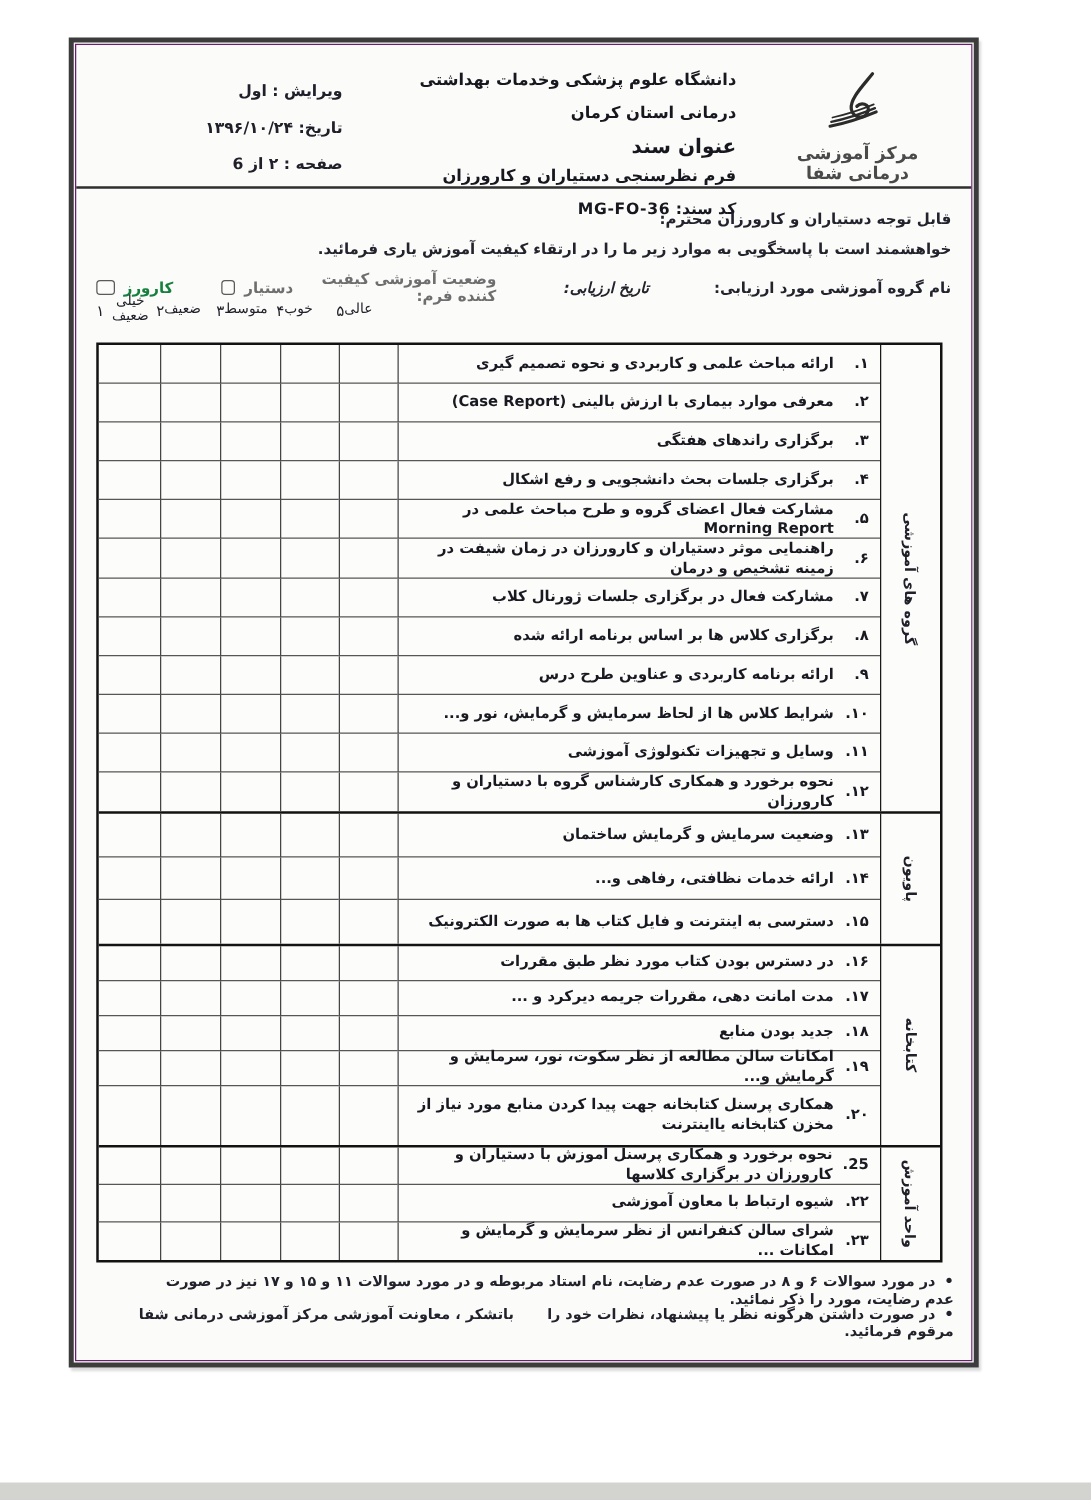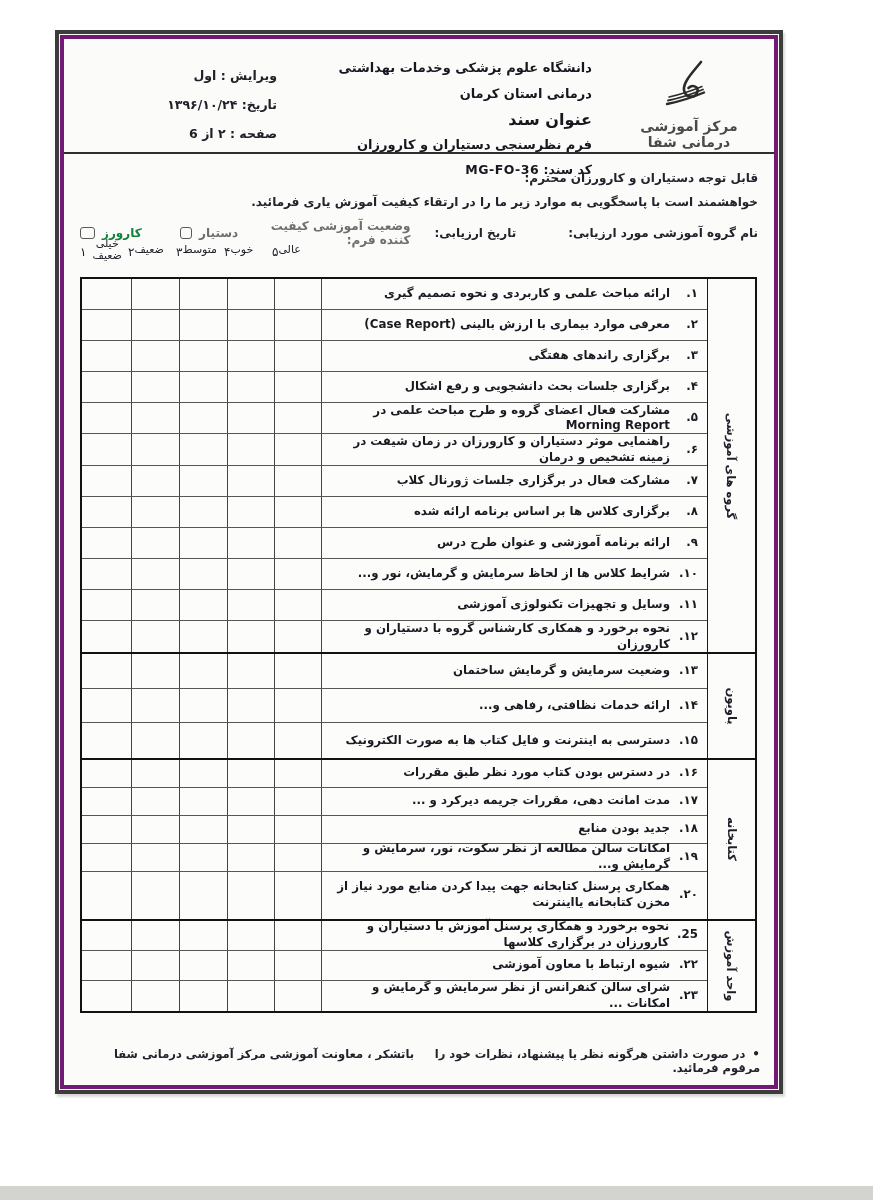--- a/index.html
+++ b/index.html
@@ -18,21 +18,21 @@
     background:#d3d3d0;
   }
   
   .page-frame {
     position:absolute; left:55px; top:30px; width:728px; height:1064px;
     border:5px solid #3c3c3c; background:#fbfbf9;
     box-shadow: 2px 3px 2px rgba(0,0,0,0.15);
   }
   .page-inner {
     position:relative; width:100%; height:100%;
-    border:4px solid #701a75; margin:0; outline:1px solid #fbfbf9;
+    border:1px solid #701a75; margin:0; outline:1px solid #fbfbf9;
   }
   
   .hdr-meta {
     position:absolute; left:95px; top:22px; width:118px;
     text-align:right; direction:rtl;
     font-size:12.5px; font-weight:bold; line-height:29px; color:#20202a;
   }
   .hdr-center {
     position:absolute; left:228px; top:16px; width:300px;
     text-align:right; font-weight:bold; color:#17171f;
@@ -58,21 +58,21 @@
   }
   .intro-1 { top:132px; }
   .intro-2 { top:156px; }
   .fields-row {
     position:absolute; right:16px; left:16px; top:180px;
     display:flex; direction:rtl; align-items:center;
     font-size:12px; font-weight:bold; color:#23232d;
   }
   .fields-row .fld { white-space:nowrap; }
   .gap-a { margin-left:52px; }
-  .gap-b { margin-left:24px; }
+  .gap-b { margin-left:54px;font-style:italic; }
   .status-grp { display:flex; align-items:center; color:#6e6e6e; }
   .status-grp .sub { margin-right:6px; }
   .chk {
     width:15px; height:12px; border:1.6px solid #5a5a5a; border-radius:3px;
     display:inline-block; margin-right:7px; background:#fbfbf9;
   }
   .intern-grp { display:flex; align-items:center; color:#15803d; margin-right:38px; }
   
   .ratings-hdr {
     position:absolute; left:16px; top:184px; width:240px; height:54px;
@@ -272,21 +272,21 @@
             <span class="qnum">۸.</span>
             <span class="qtxt">برگزاری کلاس ها بر اساس برنامه ارائه شده</span>
           </div>
           <div class="rcell row-line"></div>
           <div class="rcell row-line"></div>
           <div class="rcell row-line"></div>
           <div class="rcell row-line"></div>
           <div class="rcell edge row-line"></div>
           <div class="qcell row-line">
             <span class="qnum">۹.</span>
-            <span class="qtxt">ارائه برنامه آموزشی و عنوان طرح درس</span>
+            <span class="qtxt">ارائه برنامه کاربردی و عناوین طرح درس</span>
           </div>
           <div class="rcell row-line"></div>
           <div class="rcell row-line"></div>
           <div class="rcell row-line"></div>
           <div class="rcell row-line"></div>
           <div class="rcell edge row-line"></div>
           <div class="qcell row-line">
             <span class="qnum">۱۰.</span>
             <span class="qtxt">شرایط کلاس ها از لحاظ سرمایش و گرمایش، نور و...</span>
           </div>
@@ -423,20 +423,21 @@
             <span class="qtxt">شرای سالن کنفرانس از نظر سرمایش و گرمایش و امکانات ...</span>
           </div>
           <div class="rcell"></div>
           <div class="rcell"></div>
           <div class="rcell"></div>
           <div class="rcell"></div>
           <div class="rcell edge"></div>
         </div>
       </div>
 
+    <div class="foot-note fn-1"><span class="bullet">•</span><span>در مورد سوالات ۶ و ۸ در صورت عدم رضایت، نام استاد مربوطه و در مورد سوالات ۱۱ و ۱۵ و ۱۷ نیز در صورت عدم رضایت، مورد را ذکر نمائید.</span></div>
     <div class="foot-note fn-2">
       <span><span class="bullet">•</span><span>در صورت داشتن هرگونه نظر یا پیشنهاد، نظرات خود را مرقوم فرمائید.</span></span>
       <span class="thanks">باتشکر ، معاونت آموزشی مرکز آموزشی درمانی شفا</span>
     </div>
 
   </div>
 </div>
 
 <div class="scan-strip"></div>
 

